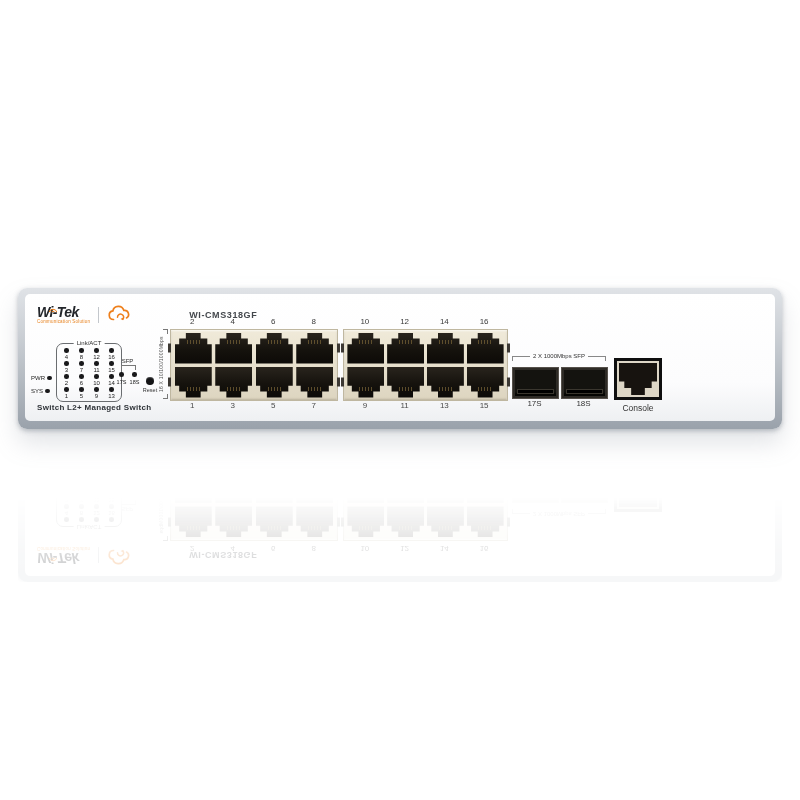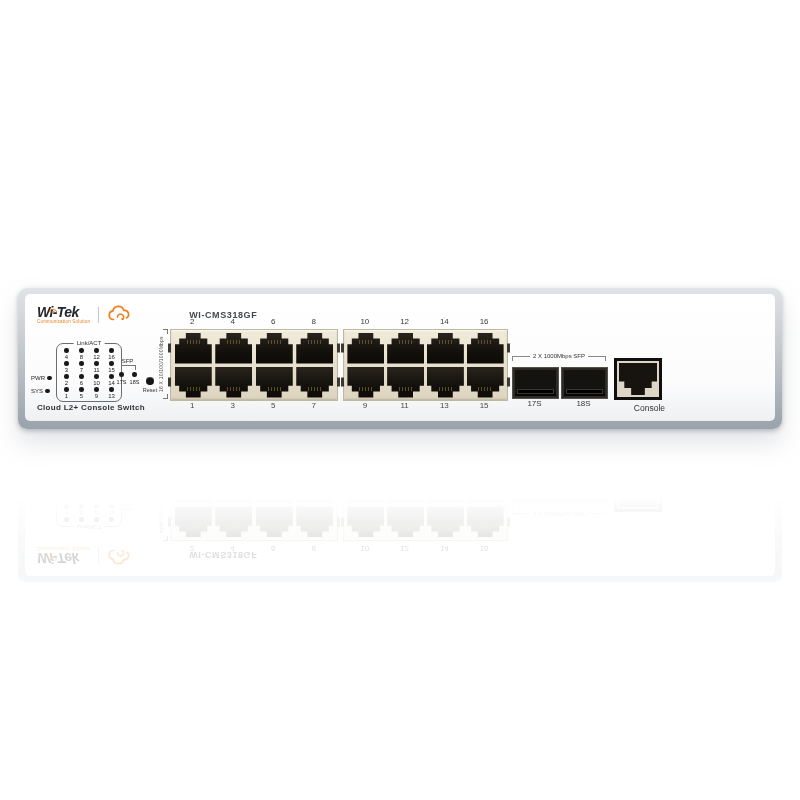--- a/index.html
+++ b/index.html
@@ -83,21 +83,21 @@
   .sfp-cap .capline.r { border-right:1px solid #888; }
   .sfp-cap .cap-txt { font-size:6px; line-height:7px; color:#333; padding:0 3px; white-space:nowrap; }
   .sfp-cage { position:absolute; top:73px; width:45px; height:30px; background:#14130f; border:1px solid #55504a; box-shadow:inset 0 0 0 2px #2e2b26, inset 0 -5px 2px #050503; }
   .sfp-cage::after { content:""; position:absolute; left:4px; right:4px; bottom:4px; height:3px; background:#000; border:1px solid #3b372f; }
   .sfp-cage-1 { left:487px; } .sfp-cage-2 { left:536px; }
   .sfp-lbl { position:absolute; top:105px; width:47px; text-align:center; font-size:8px; color:#333; }
   .sfp-lbl-1 { left:486px; } .sfp-lbl-2 { left:535px; }
   
   .console { position:absolute; left:589px; top:64px; width:42px; height:36px; background:#ddd6c6; border:3px solid #0f0f0f; }
   .console-jack { position:absolute; left:2px; right:2px; top:2px; bottom:2px; background:#17130f; clip-path:polygon(0 0,100% 0,100% 58%,86% 58%,86% 78%,68% 78%,68% 100%,32% 100%,32% 78%,14% 78%,14% 58%,0 58%); }
-  .console-lbl { position:absolute; left:586px; top:109px; width:54px; text-align:right; font-size:8.5px; color:#333; }
+  .console-lbl { position:absolute; left:586px; top:109px; width:54px; text-align:center; font-size:8.5px; color:#333; }
 </style>
 </head>
 <body>
 
 <div class="scene">
   <div class="device">
     <div class="face">
 
       <div class="logo">
         <div class="wordmark">
@@ -209,21 +209,21 @@
           <span>17S</span>
           <span>18S</span>
         </div>
       </div>
 
       <div class="reset">
         <div class="reset-dot"></div>
         <div class="reset-lbl">Reset</div>
       </div>
 
-      <div class="prod-name">Cloud L2+ Console Switch</div>
+      <div class="prod-name">Switch L2+ Managed Switch</div>
 
       <div class="vcap">
         <span class="vcap-text">16 X 10/100/1000Mbps</span>
       </div>
 
       <div class="pnums pnums-t1">
         <span>2</span>
         <span>4</span>
         <span>6</span>
         <span>8</span>

